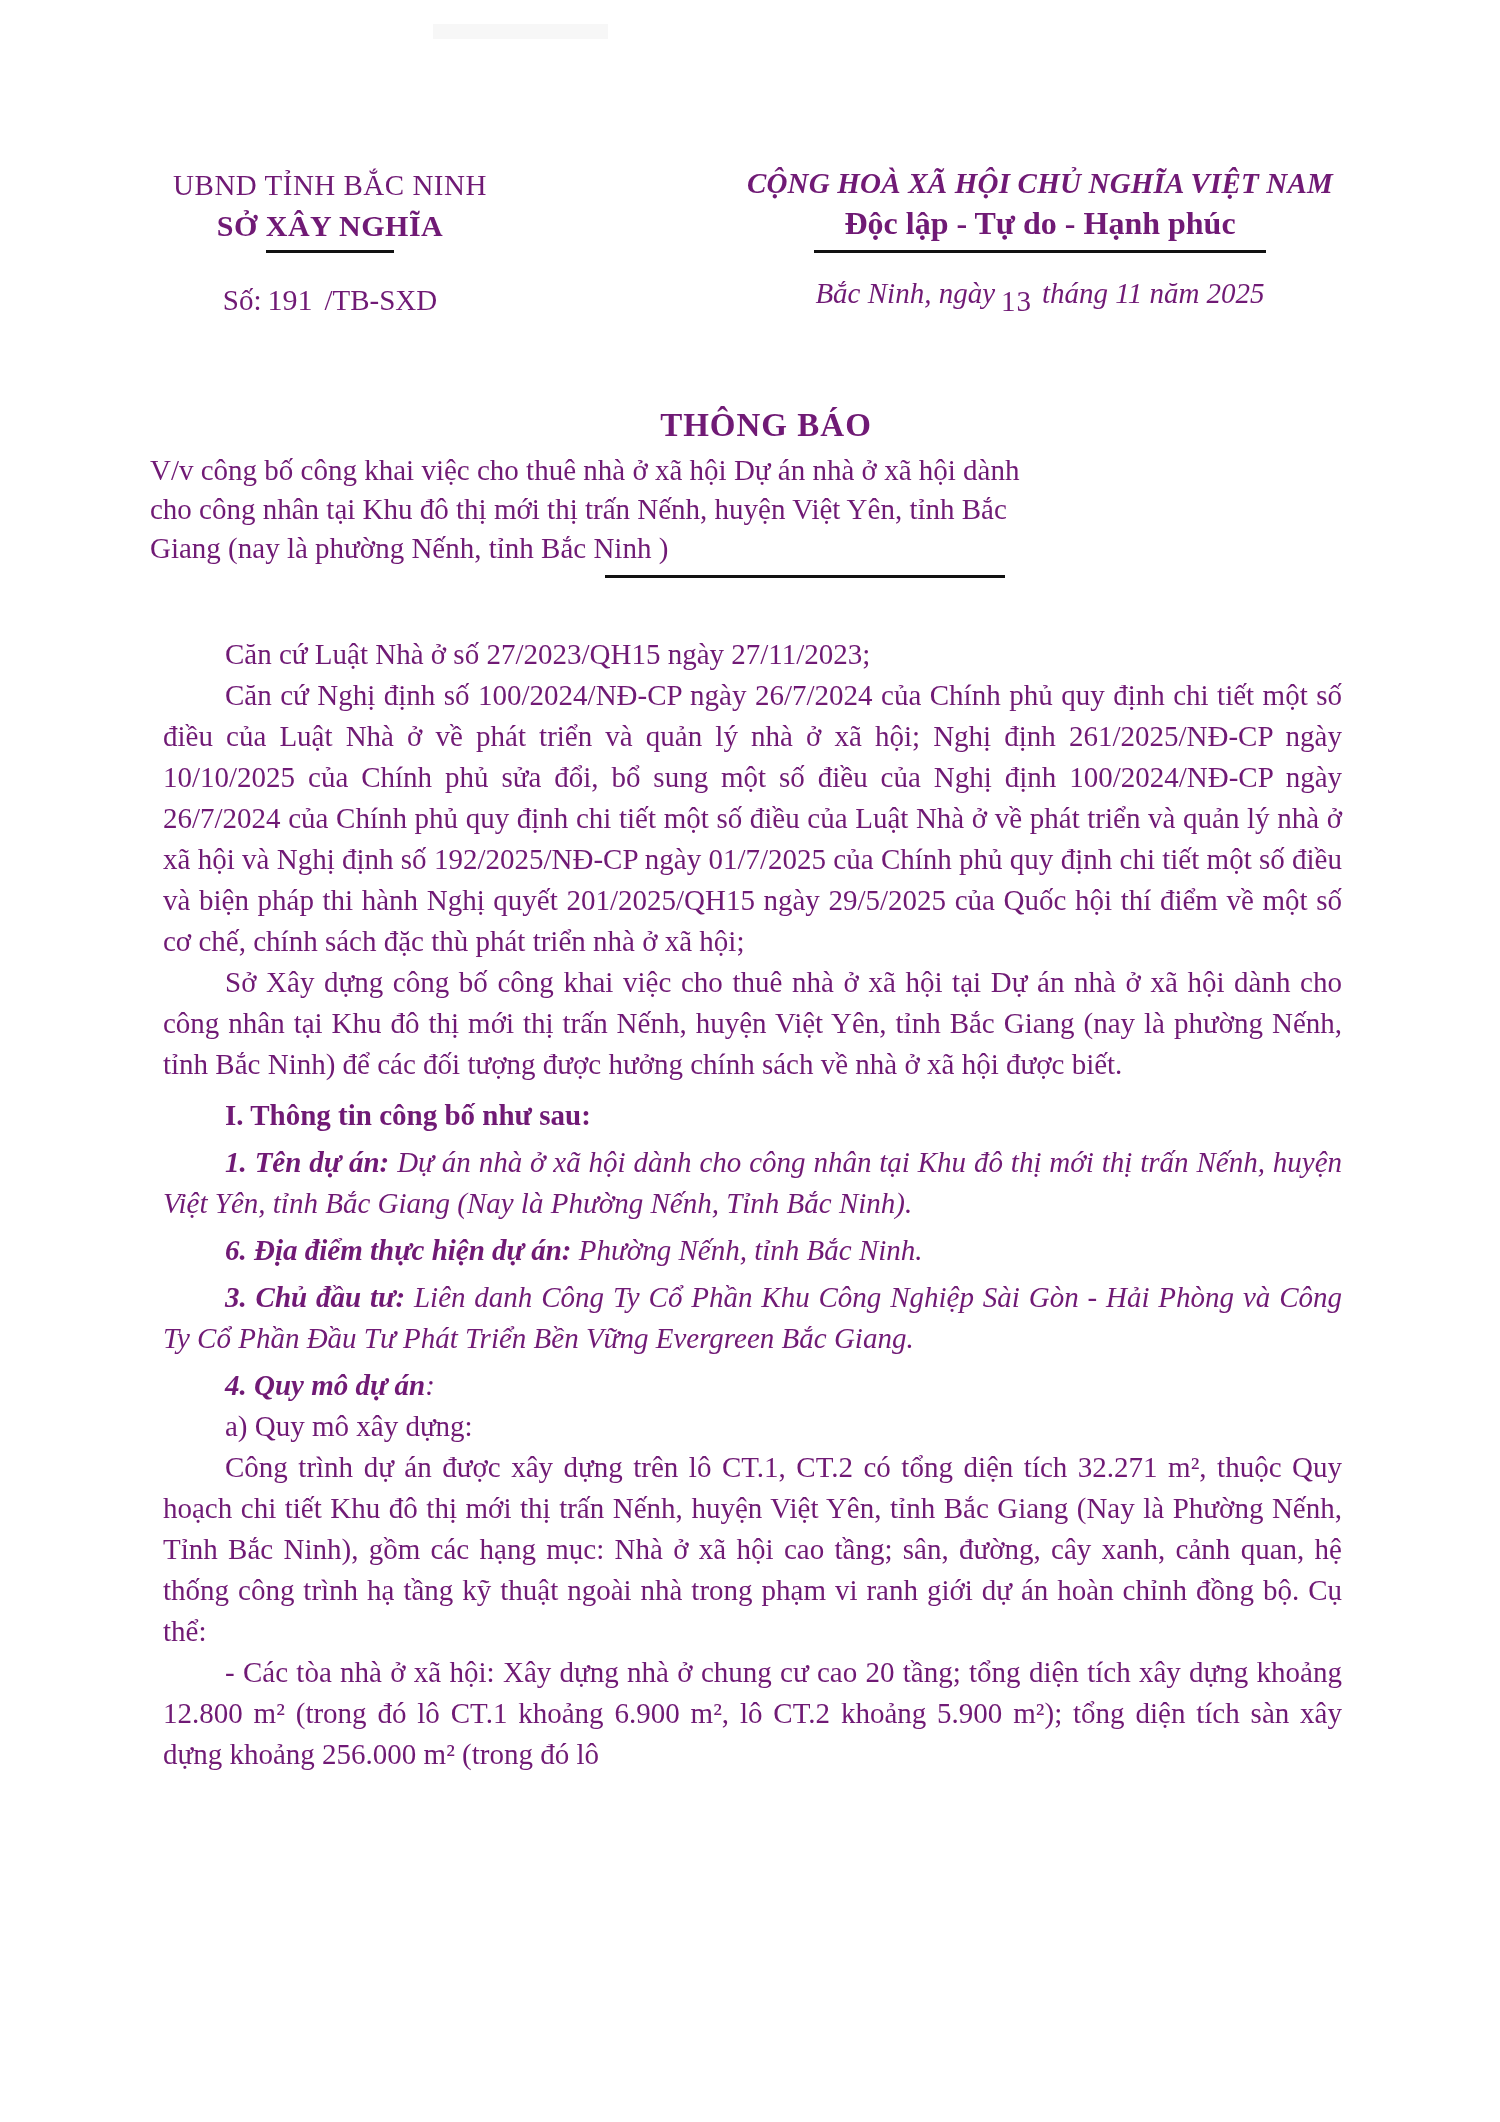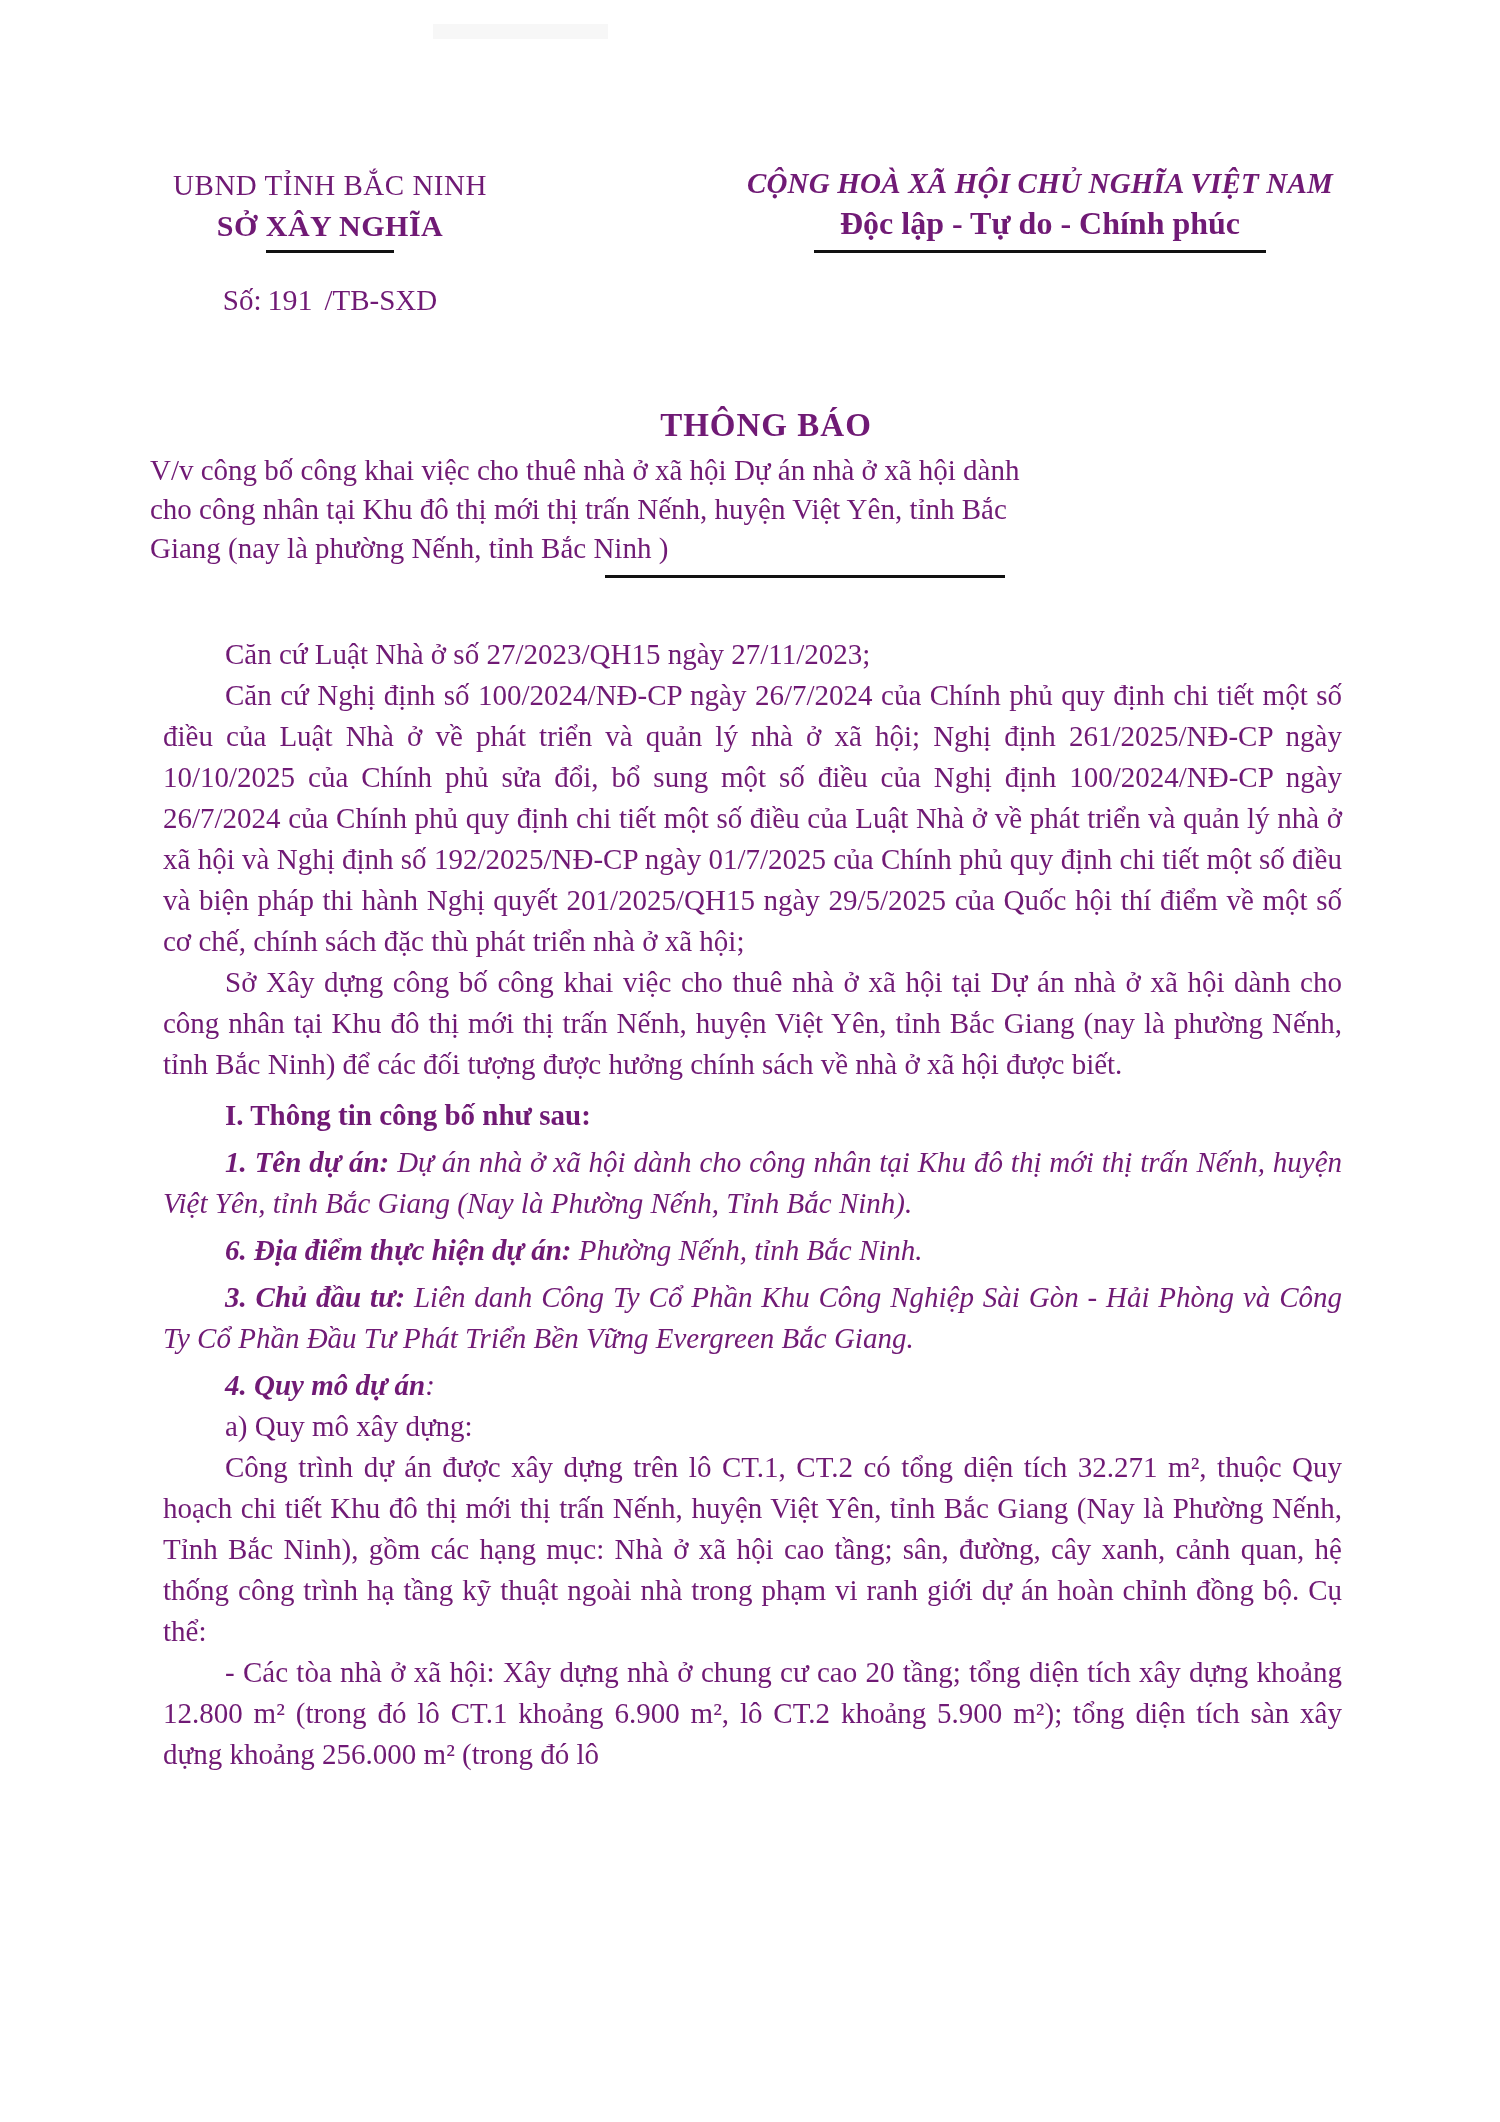--- a/index.html
+++ b/index.html
@@ -43,22 +43,23 @@
 
   <div class="abs hdr-left">
     <div class="l1">UBND TỈNH BẮC NINH</div>
     <div class="l2">SỞ XÂY NGHĨA</div>
     <div class="rule"></div>
     <div class="docno-line"><span>Số:</span><span class="docno-num">191</span><span>/TB-SXD</span></div>
   </div>
 
   <div class="abs hdr-right">
     <div class="l1">CỘNG HOÀ XÃ HỘI CHỦ NGHĨA VIỆT NAM</div>
-    <div class="l2">Độc lập - Tự do - Chính phúc</div>
+    <div class="l2">Độc lập - Tự do - Hạnh phúc</div>
     <div class="rule"></div>
+    <div class="date-line"><span>Bắc Ninh, ngày</span><span class="date-day">13</span><span>tháng 11 năm 2025</span></div>
   </div>
 
   <div class="abs doc-title">THÔNG BÁO</div>
 
   <div class="abs subject">
       <div>V/v công bố công khai việc cho thuê nhà ở xã hội Dự án nhà ở xã hội dành</div>
       <div>cho công nhân tại Khu đô thị mới thị trấn Nếnh, huyện Việt Yên, tỉnh Bắc</div>
       <div>Giang (nay là phường Nếnh, tỉnh Bắc Ninh )</div>
     </div>
   <div class="abs subject-rule"></div>

